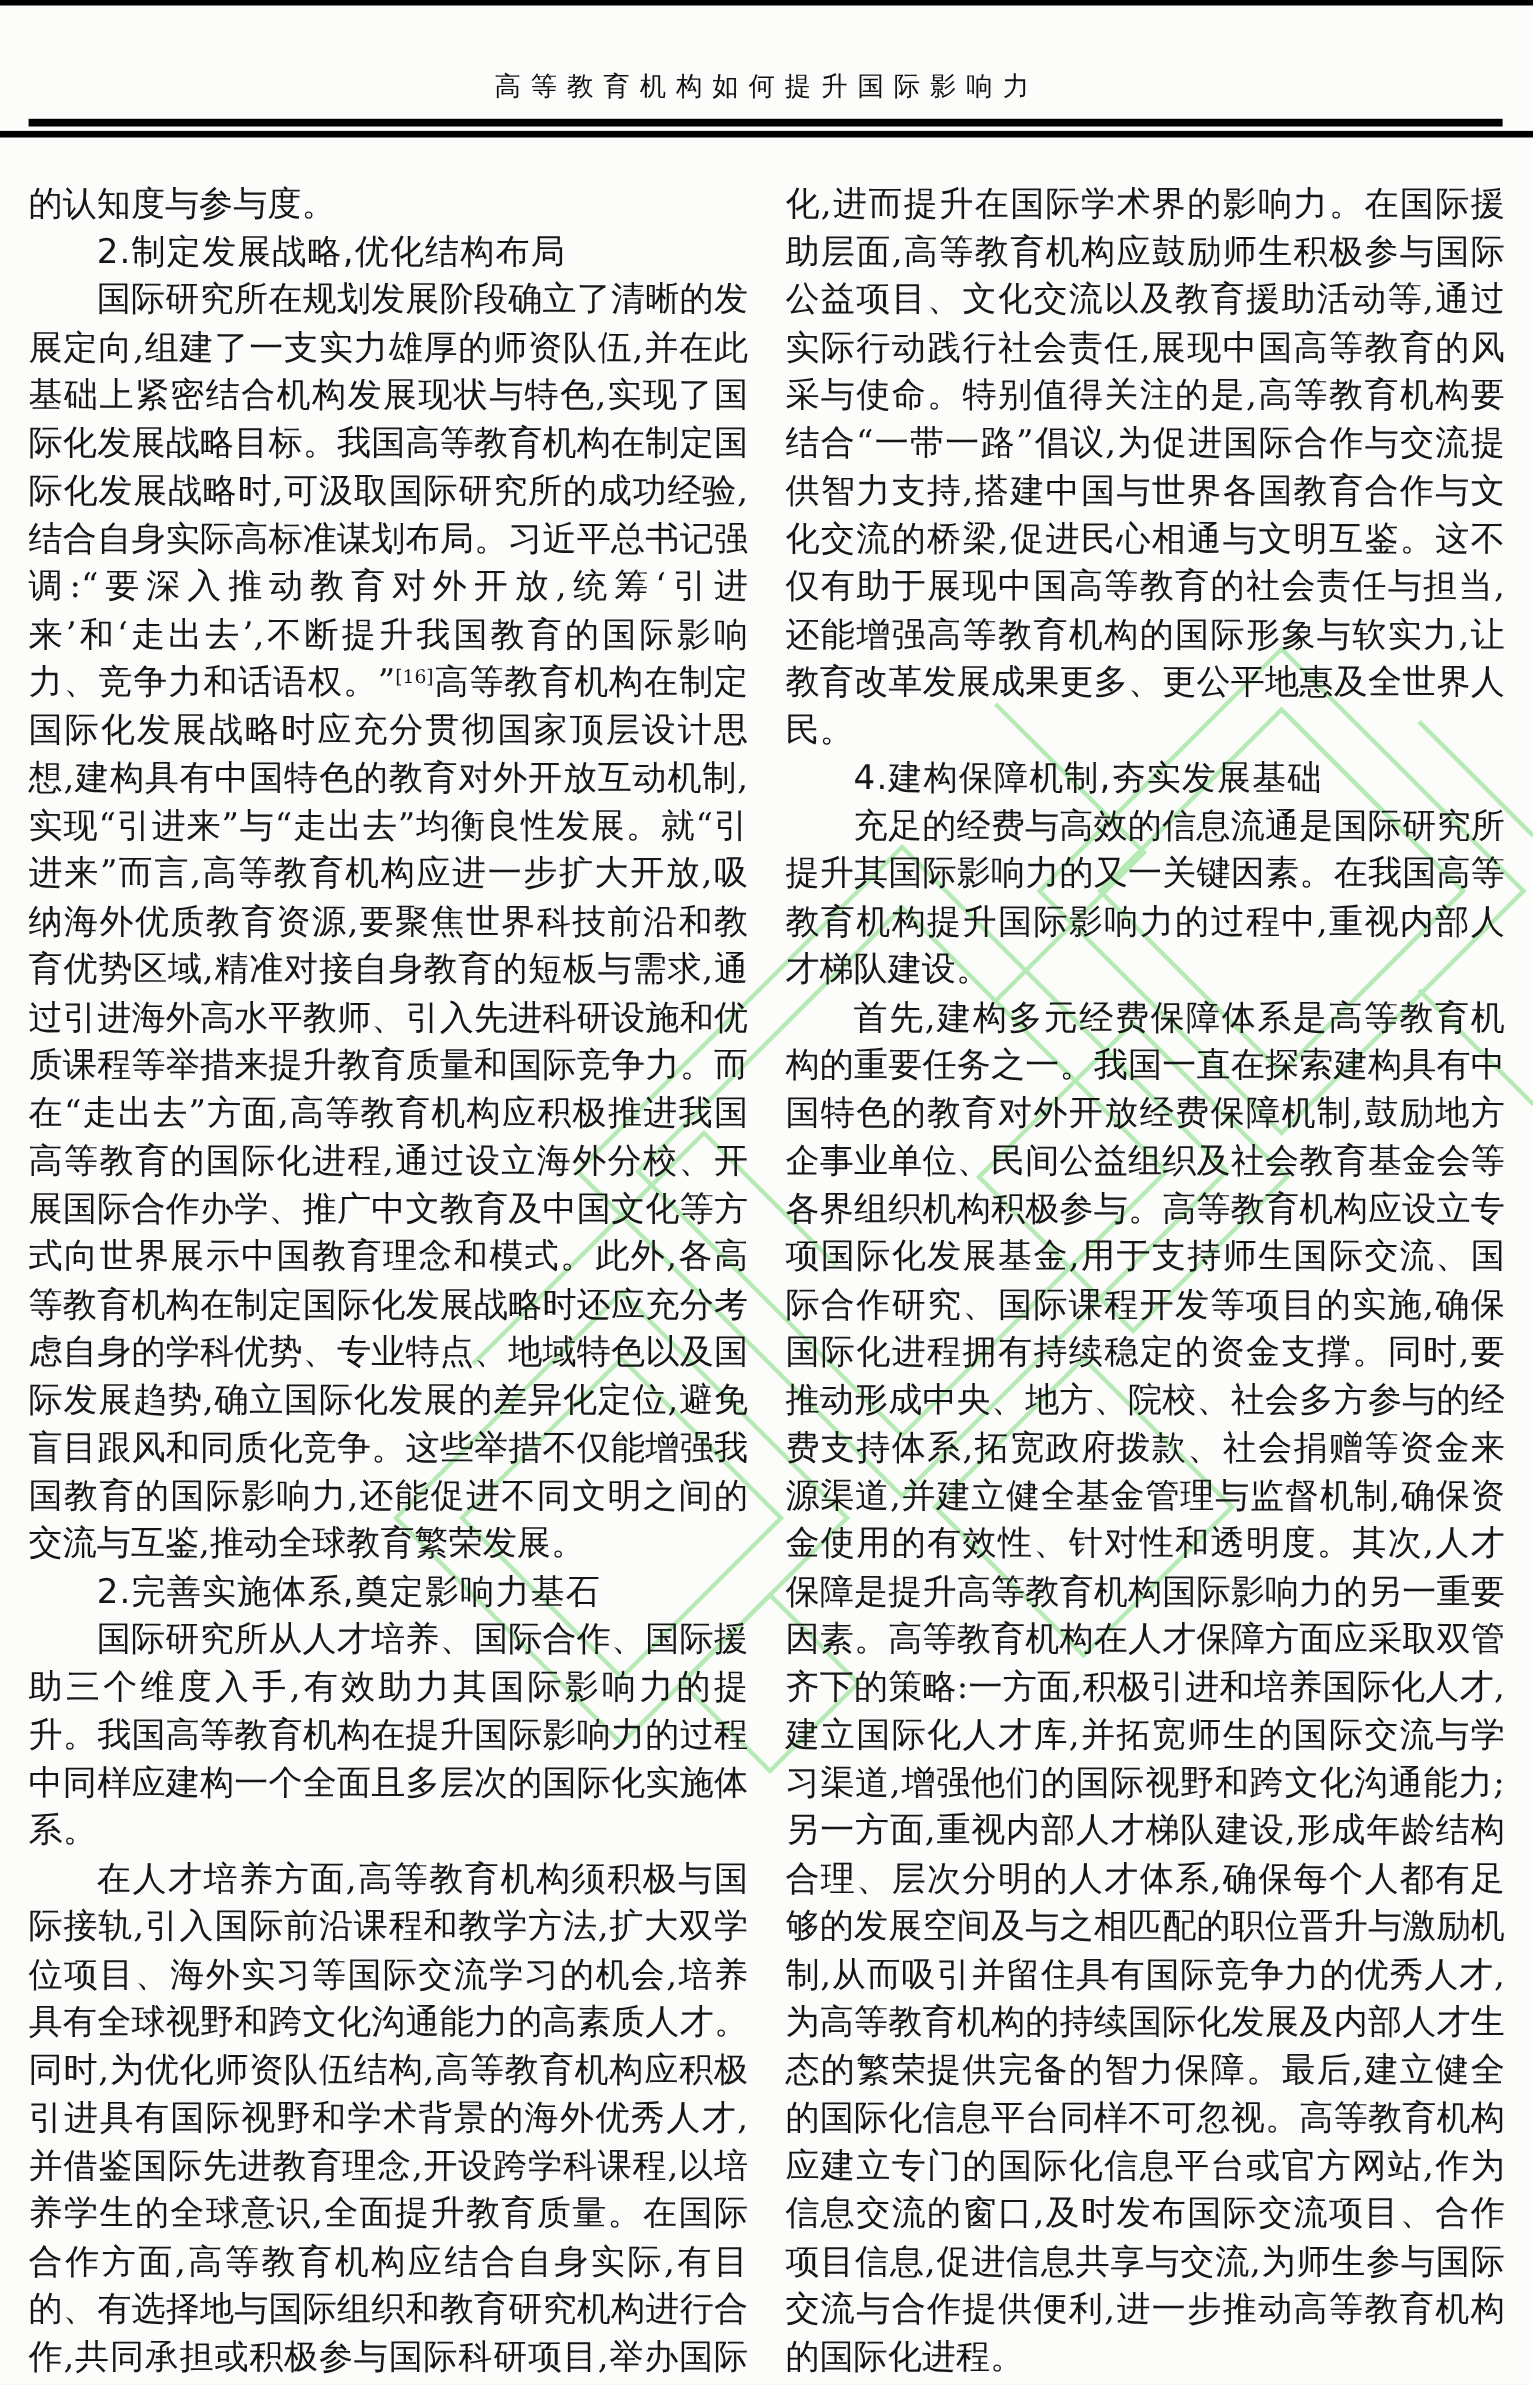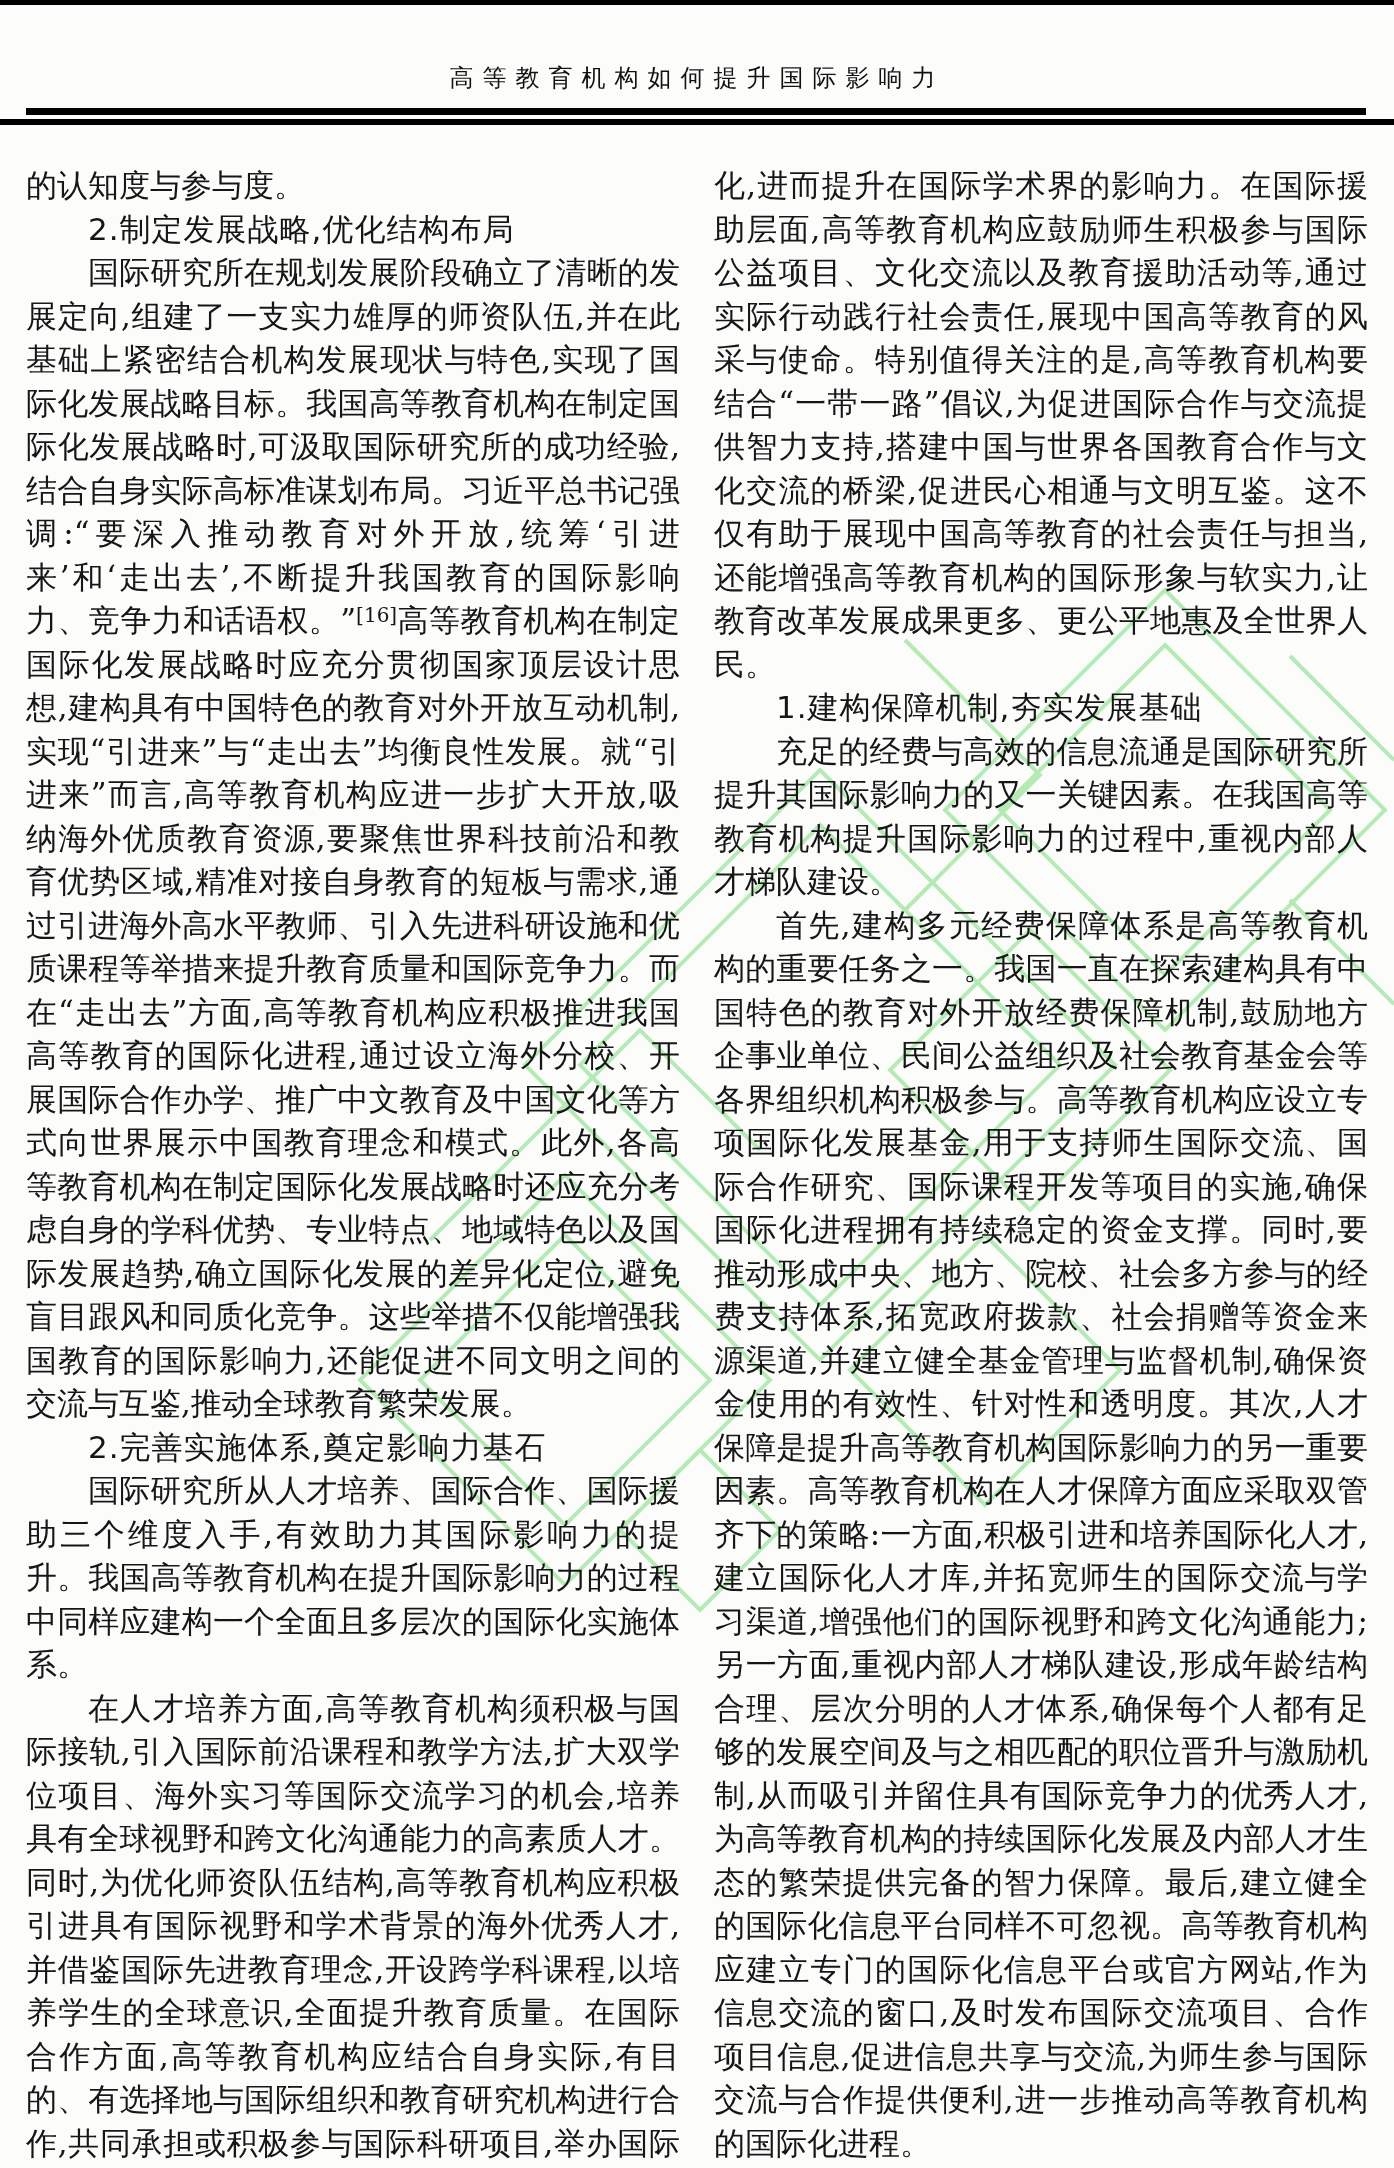--- a/index.html
+++ b/index.html
@@ -61,21 +61,21 @@
   }
   .col p { text-indent: 2em; }
   .col p.cont { text-indent: 0; margin-top: 26px; }
   .col h3 {
     font-weight: 400;
     text-indent: 2em;
     font-family: "DejaVu Sans", "Liberation Sans", sans-serif;
     letter-spacing: 1px;
   }
   sup.ref {
-    font-size: 20px;
+    font-size: 17px;
     line-height: 0;
     vertical-align: 9px;
     letter-spacing: 0;
     margin-top: 19px;
   }
 </style>
 </head>
 <body>
 
 <div class="page">
@@ -116,21 +116,21 @@
       <p class="cont">的认知度与参与度。</p>
       <h3>2.制定发展战略,优化结构布局</h3>
       <p><span>国际研究所在规划发展阶段确立了清晰的发展定向,组建了一支实力雄厚的师资队伍,并在此基础上紧密结合机构发展现状与特色,实现了国际化发展战略目标。我国高等教育机构在制定国际化发展战略时,可汲取国际研究所的成功经验,结合自身实际高标准谋划布局。习近平总书记强调:“要深入推动教育对外开放,统筹‘引进来’和‘走出去’,不断提升我国教育的国际影响力、竞争力和话语权。”</span><sup class="ref">[16]</sup><span>高等教育机构在制定国际化发展战略时应充分贯彻国家顶层设计思想,建构具有中国特色的教育对外开放互动机制,实现“引进来”与“走出去”均衡良性发展。就“引进来”而言,高等教育机构应进一步扩大开放,吸纳海外优质教育资源,要聚焦世界科技前沿和教育优势区域,精准对接自身教育的短板与需求,通过引进海外高水平教师、引入先进科研设施和优质课程等举措来提升教育质量和国际竞争力。而在“走出去”方面,高等教育机构应积极推进我国高等教育的国际化进程,通过设立海外分校、开展国际合作办学、推广中文教育及中国文化等方式向世界展示中国教育理念和模式。此外,各高等教育机构在制定国际化发展战略时还应充分考虑自身的学科优势、专业特点、地域特色以及国际发展趋势,确立国际化发展的差异化定位,避免盲目跟风和同质化竞争。这些举措不仅能增强我国教育的国际影响力,还能促进不同文明之间的交流与互鉴,推动全球教育繁荣发展。</span></p>
       <h3>2.完善实施体系,奠定影响力基石</h3>
       <p>国际研究所从人才培养、国际合作、国际援助三个维度入手,有效助力其国际影响力的提升。我国高等教育机构在提升国际影响力的过程中同样应建构一个全面且多层次的国际化实施体系。</p>
       <p>在人才培养方面,高等教育机构须积极与国际接轨,引入国际前沿课程和教学方法,扩大双学位项目、海外实习等国际交流学习的机会,培养具有全球视野和跨文化沟通能力的高素质人才。同时,为优化师资队伍结构,高等教育机构应积极引进具有国际视野和学术背景的海外优秀人才,并借鉴国际先进教育理念,开设跨学科课程,以培养学生的全球意识,全面提升教育质量。在国际合作方面,高等教育机构应结合自身实际,有目的、有选择地与国际组织和教育研究机构进行合作,共同承担或积极参与国际科研项目,举办国际学术会议并鼓励支持教师参与国际学术会议,推动学术成果的国际化传播与转</p>
     </div>
 
     <div class="col">
       <p class="cont">化,进而提升在国际学术界的影响力。在国际援助层面,高等教育机构应鼓励师生积极参与国际公益项目、文化交流以及教育援助活动等,通过实际行动践行社会责任,展现中国高等教育的风采与使命。特别值得关注的是,高等教育机构要结合“一带一路”倡议,为促进国际合作与交流提供智力支持,搭建中国与世界各国教育合作与文化交流的桥梁,促进民心相通与文明互鉴。这不仅有助于展现中国高等教育的社会责任与担当,还能增强高等教育机构的国际形象与软实力,让教育改革发展成果更多、更公平地惠及全世界人民。</p>
-      <h3>1.建构保障机制,夯实发展基础</h3>
+      <h3>4.建构保障机制,夯实发展基础</h3>
       <p>充足的经费与高效的信息流通是国际研究所提升其国际影响力的又一关键因素。在我国高等教育机构提升国际影响力的过程中,重视内部人才梯队建设。</p>
       <p>首先,建构多元经费保障体系是高等教育机构的重要任务之一。我国一直在探索建构具有中国特色的教育对外开放经费保障机制,鼓励地方企事业单位、民间公益组织及社会教育基金会等各界组织机构积极参与。高等教育机构应设立专项国际化发展基金,用于支持师生国际交流、国际合作研究、国际课程开发等项目的实施,确保国际化进程拥有持续稳定的资金支撑。同时,要推动形成中央、地方、院校、社会多方参与的经费支持体系,拓宽政府拨款、社会捐赠等资金来源渠道,并建立健全基金管理与监督机制,确保资金使用的有效性、针对性和透明度。其次,人才保障是提升高等教育机构国际影响力的另一重要因素。高等教育机构在人才保障方面应采取双管齐下的策略:一方面,积极引进和培养国际化人才,建立国际化人才库,并拓宽师生的国际交流与学习渠道,增强他们的国际视野和跨文化沟通能力;另一方面,重视内部人才梯队建设,形成年龄结构合理、层次分明的人才体系,确保每个人都有足够的发展空间及与之相匹配的职位晋升与激励机制,从而吸引并留住具有国际竞争力的优秀人才,为高等教育机构的持续国际化发展及内部人才生态的繁荣提供完备的智力保障。最后,建立健全的国际化信息平台同样不可忽视。高等教育机构应建立专门的国际化信息平台或官方网站,作为信息交流的窗口,及时发布国际交流项目、合作项目信息,促进信息共享与交流,为师生参与国际交流与合作提供便利,进一步推动高等教育机构的国际化进程。</p>
       <p>国际研究所提升国际影响力所走的是一条从意识觉醒到策略制定,再到具体行动与保障体系同步</p>
     </div>
 
   </div>
 
 </div>
 
 </body></html>

